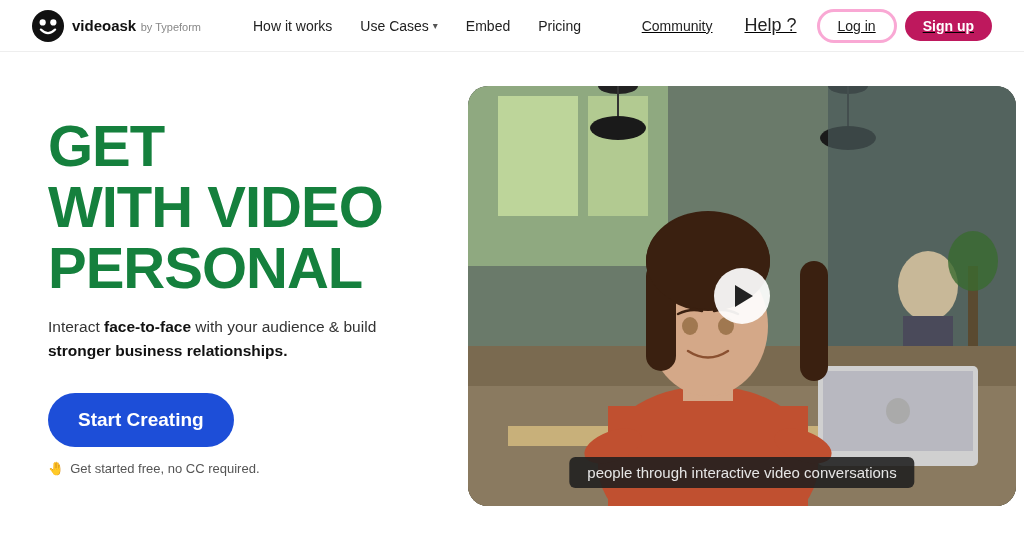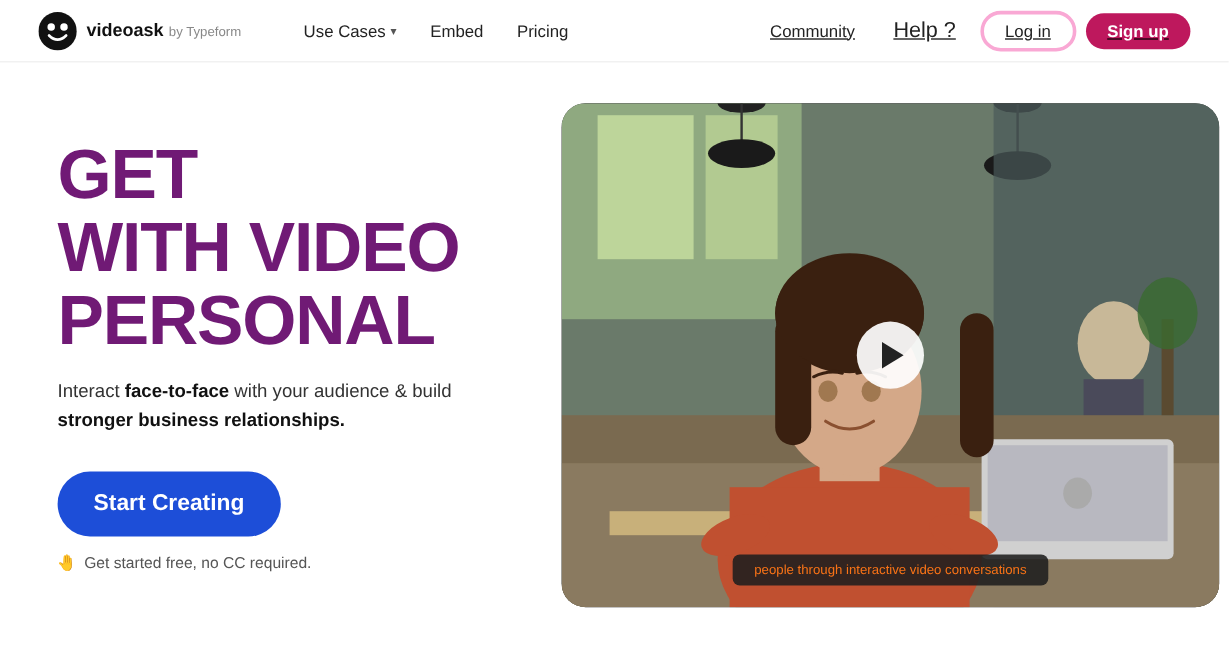--- a/index.html
+++ b/index.html
@@ -121,21 +121,21 @@
     .hero-left {
       flex: 0 0 380px;
       display: flex;
       flex-direction: column;
       gap: 0;
     }
 
     .hero-headline {
       font-size: 58px;
       font-weight: 900;
-      color: #701a75;
+      color: #15803d;
       line-height: 1.05;
       letter-spacing: -1px;
       margin-bottom: 16px;
     }
 
     .hero-subtext {
       font-size: 15.5px;
       color: #333;
       line-height: 1.55;
       margin-bottom: 30px;
@@ -216,22 +216,22 @@
       border-left: 18px solid #222;
       margin-left: 3px;
     }
 
     .video-caption {
       position: absolute;
       bottom: 18px;
       left: 50%;
       transform: translateX(-50%);
       background: rgba(30,30,30,0.88);
-      color: #f97316;
-      font-size: 11px;
+      color: #e5e5e5;
+      font-size: 15px;
       padding: 7px 18px;
       border-radius: 6px;
       white-space: nowrap;
       z-index: 10;
     }
   </style>
 </head>
 <body>
 
 <nav>
@@ -243,20 +243,21 @@
       <circle cx="24" cy="14" r="3.5" fill="#fff"></circle>
       <path d="M10 22 Q18 30 26 22" stroke="#fff" stroke-width="2.5" fill="none" stroke-linecap="round"></path>
     </svg>
     <div>
       <span class="logo-text">videoask</span>
       <span class="logo-by">by Typeform</span>
     </div>
   </div>
 
   <div class="nav-links">
+    <a class="nav-link">How it works</a>
     <a class="nav-link">
       <span>Use Cases</span>
       <span class="chevron-down">▾</span>
     </a>
     <a class="nav-link">Embed</a>
     <a class="nav-link">Pricing</a>
   </div>
 
   <div class="nav-right">
     <a class="nav-link">Community</a>

